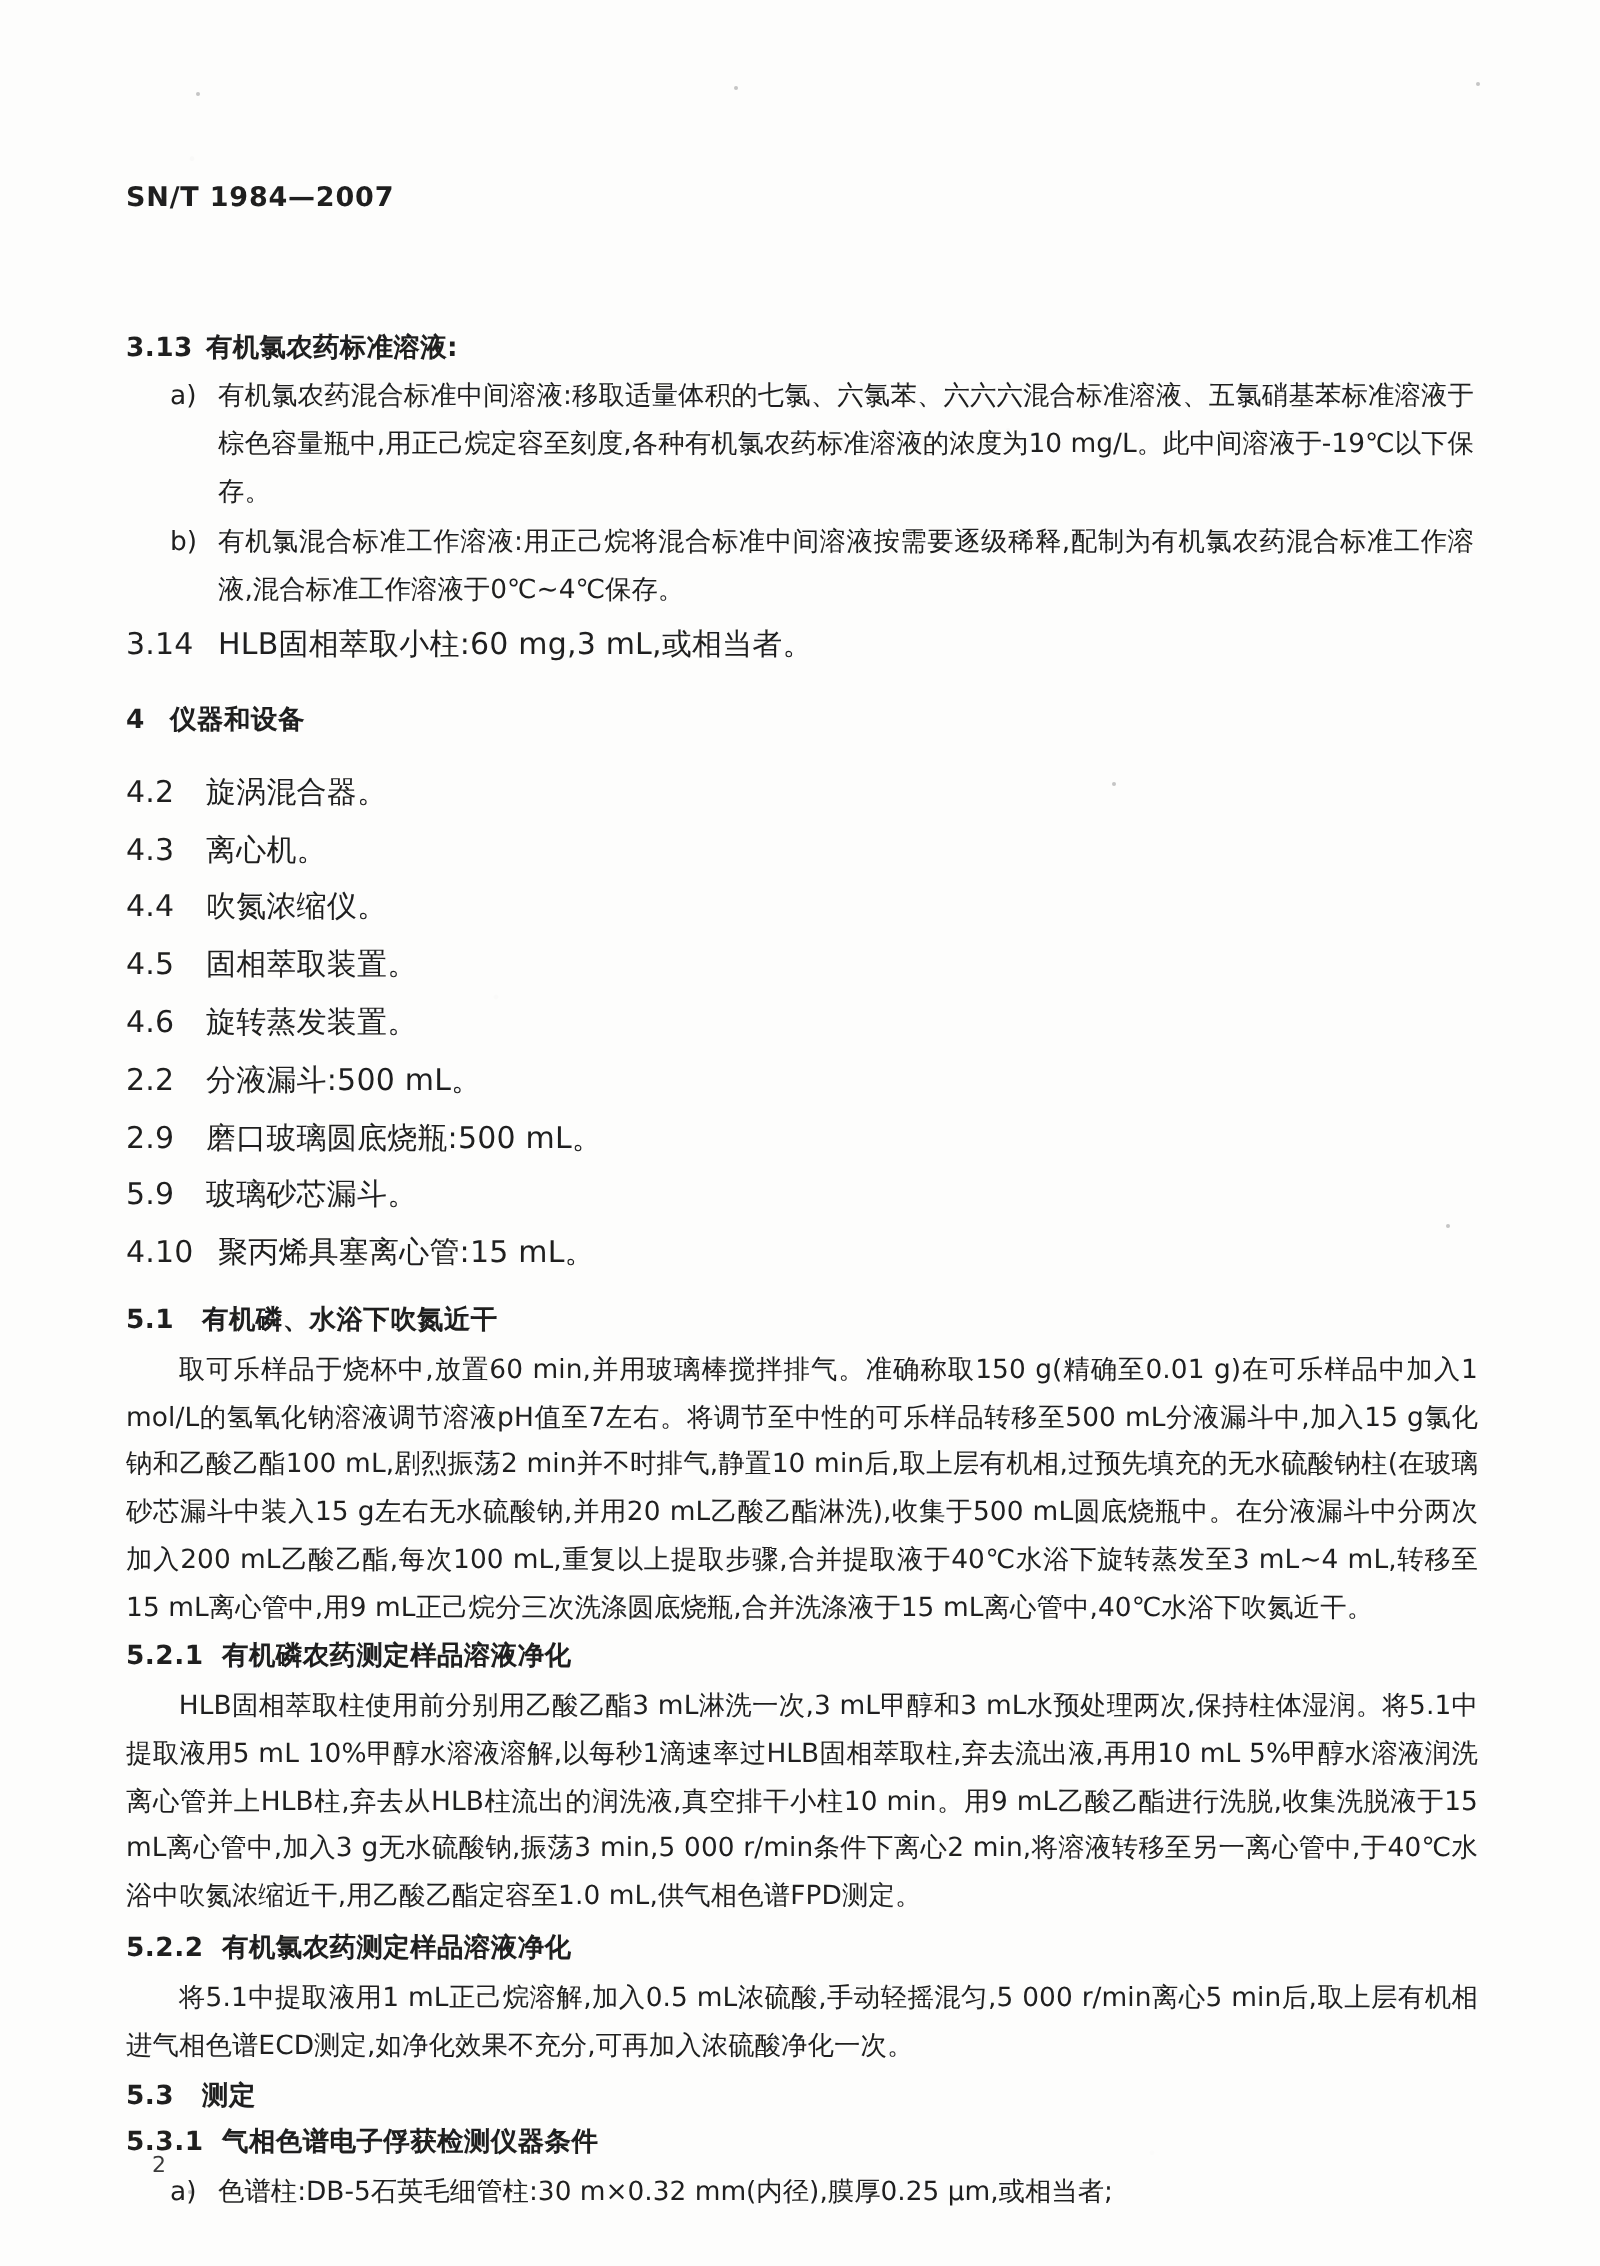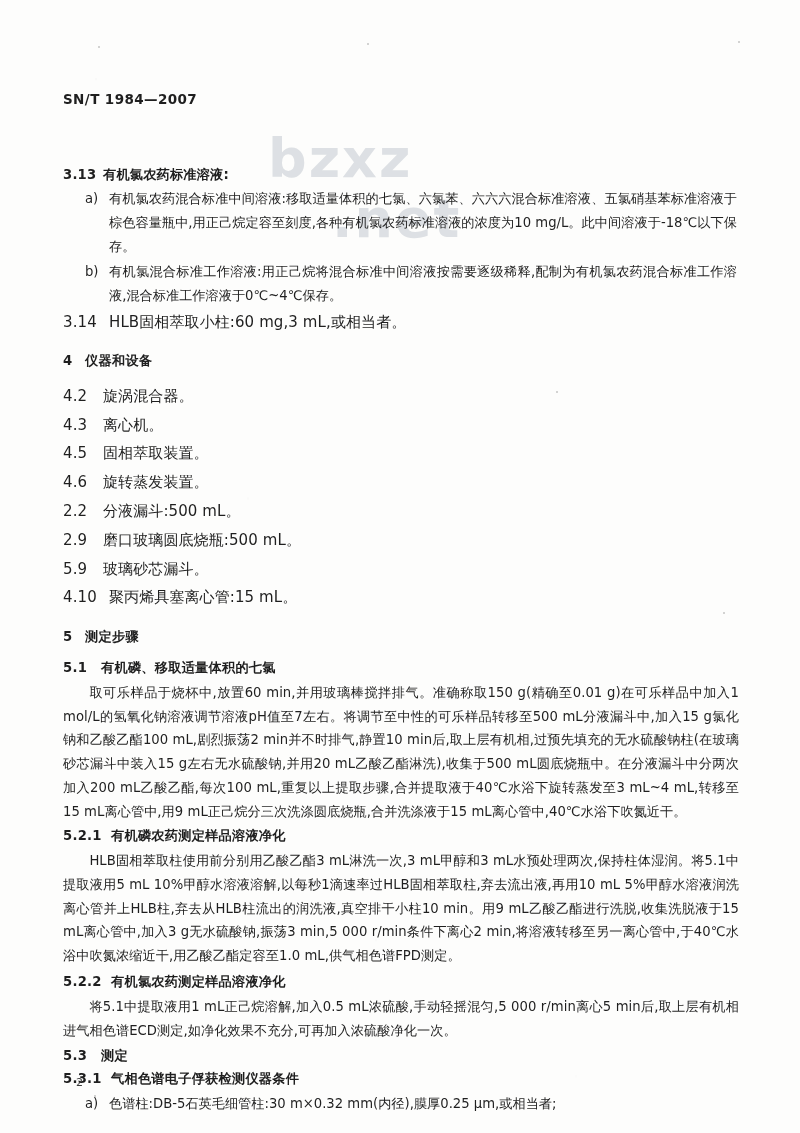--- a/index.html
+++ b/index.html
@@ -221,39 +221,35 @@
 
   <div class="scan-grain"></div>
 
   <div class="speck" style="left:98px;  top:46px;  width:2px; height:2px;"></div>
   <div class="speck" style="left:367px; top:43px;  width:2px; height:2px;"></div>
   <div class="speck" style="left:738px; top:41px;  width:2px; height:2px;"></div>
   <div class="speck" style="left:94px;  top:1095px;width:2px; height:2px;"></div>
   <div class="speck" style="left:556px; top:391px; width:2px; height:2px;"></div>
   <div class="speck" style="left:723px; top:612px; width:2px; height:2px;"></div>
 
-  <div class="watermark">
-    <span>bzxz</span>
-    <span class="wm-line2">.net</span>
-  </div>
 
   <div class="content">
 
     <div class="doc-header txt">SN/T 1984—2007</div>
 
     <div class="body-block txt">
 
       <div class="clause-head">
         <span class="clause-num">3.13</span><span>有机氯农药标准溶液:</span>
       </div>
 
       <ul class="letter-list">
         <li class="letter-item">
           <span class="marker">a)</span>
-          <span class="ltext">有机氯农药混合标准中间溶液:移取适量体积的七氯、六氯苯、六六六混合标准溶液、五氯硝基苯标准溶液于棕色容量瓶中,用正己烷定容至刻度,各种有机氯农药标准溶液的浓度为10 mg/L。此中间溶液于-18℃以下保存。</span>
+          <span class="ltext">有机氯农药混合标准中间溶液:移取适量体积的七氯、六氯苯、六六六混合标准溶液、五氯硝基苯标准溶液于棕色容量瓶中,用正己烷定容至刻度,各种有机氯农药标准溶液的浓度为10 mg/L。此中间溶液于-19℃以下保存。</span>
         </li>
         <li class="letter-item">
           <span class="marker">b)</span>
           <span class="ltext">有机氯混合标准工作溶液:用正己烷将混合标准中间溶液按需要逐级稀释,配制为有机氯农药混合标准工作溶液,混合标准工作溶液于0℃~4℃保存。</span>
         </li>
       </ul>
 
       <div class="item-row" style="margin-top:2px;">
         <span class="lbl w2">3.14</span>
         <span class="val">HLB固相萃取小柱:60 mg,3 mL,或相当者。</span>
@@ -266,20 +262,24 @@
       <ul class="item-list equip-list">
         <li class="item-row">
           <span class="lbl">4.2</span>
           <span class="val">旋涡混合器。</span>
         </li>
         <li class="item-row">
           <span class="lbl">4.3</span>
           <span class="val">离心机。</span>
         </li>
         <li class="item-row">
+          <span class="lbl">4.4</span>
+          <span class="val">吹氮浓缩仪。</span>
+        </li>
+        <li class="item-row">
           <span class="lbl">4.5</span>
           <span class="val">固相萃取装置。</span>
         </li>
         <li class="item-row">
           <span class="lbl">4.6</span>
           <span class="val">旋转蒸发装置。</span>
         </li>
         <li class="item-row">
           <span class="lbl">2.2</span>
           <span class="val">分液漏斗:500 mL。</span>
@@ -291,26 +291,23 @@
         <li class="item-row">
           <span class="lbl">5.9</span>
           <span class="val">玻璃砂芯漏斗。</span>
         </li>
         <li class="item-row">
           <span class="lbl w2">4.10</span>
           <span class="val">聚丙烯具塞离心管:15 mL。</span>
         </li>
       </ul>
 
-      <div class="sec-head">
-        <span class="clause-num">5</span><span>测定步骤</span>
-      </div>
 
       <div class="sub-head">
-        <span class="clause-num">5.1</span><span>有机磷、移取适量体积的七氯</span>
+        <span class="clause-num">5.1</span><span>有机磷、水浴下吹氮近干</span>
       </div>
       <p class="para">取可乐样品于烧杯中,放置60 min,并用玻璃棒搅拌排气。准确称取150 g(精确至0.01 g)在可乐样品中加入1 mol/L的氢氧化钠溶液调节溶液pH值至7左右。将调节至中性的可乐样品转移至500 mL分液漏斗中,加入15 g氯化钠和乙酸乙酯100 mL,剧烈振荡2 min并不时排气,静置10 min后,取上层有机相,过预先填充的无水硫酸钠柱(在玻璃砂芯漏斗中装入15 g左右无水硫酸钠,并用20 mL乙酸乙酯淋洗),收集于500 mL圆底烧瓶中。在分液漏斗中分两次加入200 mL乙酸乙酯,每次100 mL,重复以上提取步骤,合并提取液于40℃水浴下旋转蒸发至3 mL~4 mL,转移至15 mL离心管中,用9 mL正己烷分三次洗涤圆底烧瓶,合并洗涤液于15 mL离心管中,40℃水浴下吹氮近干。</p>
 
 
       <div class="sub-head deep" style="margin-top:3px;">
         <span class="clause-num">5.2.1</span><span>有机磷农药测定样品溶液净化</span>
       </div>
       <p class="para">HLB固相萃取柱使用前分别用乙酸乙酯3 mL淋洗一次,3 mL甲醇和3 mL水预处理两次,保持柱体湿润。将5.1中提取液用5 mL 10%甲醇水溶液溶解,以每秒1滴速率过HLB固相萃取柱,弃去流出液,再用10 mL 5%甲醇水溶液润洗离心管并上HLB柱,弃去从HLB柱流出的润洗液,真空排干小柱10 min。用9 mL乙酸乙酯进行洗脱,收集洗脱液于15 mL离心管中,加入3 g无水硫酸钠,振荡3 min,5 000 r/min条件下离心2 min,将溶液转移至另一离心管中,于40℃水浴中吹氮浓缩近干,用乙酸乙酯定容至1.0 mL,供气相色谱FPD测定。</p>
 
       <div class="sub-head deep" style="margin-top:4px;">

